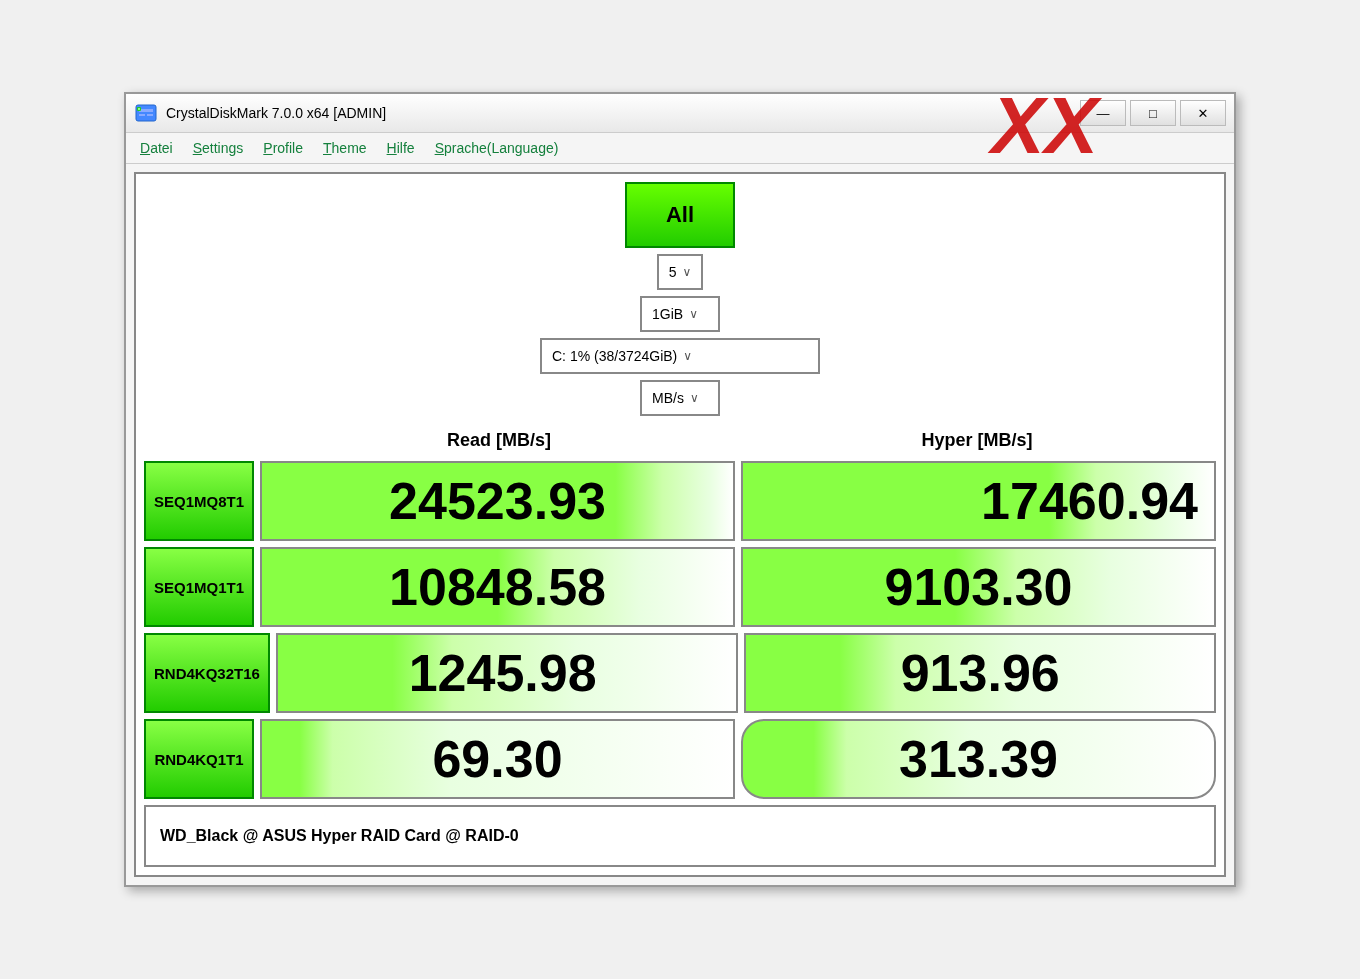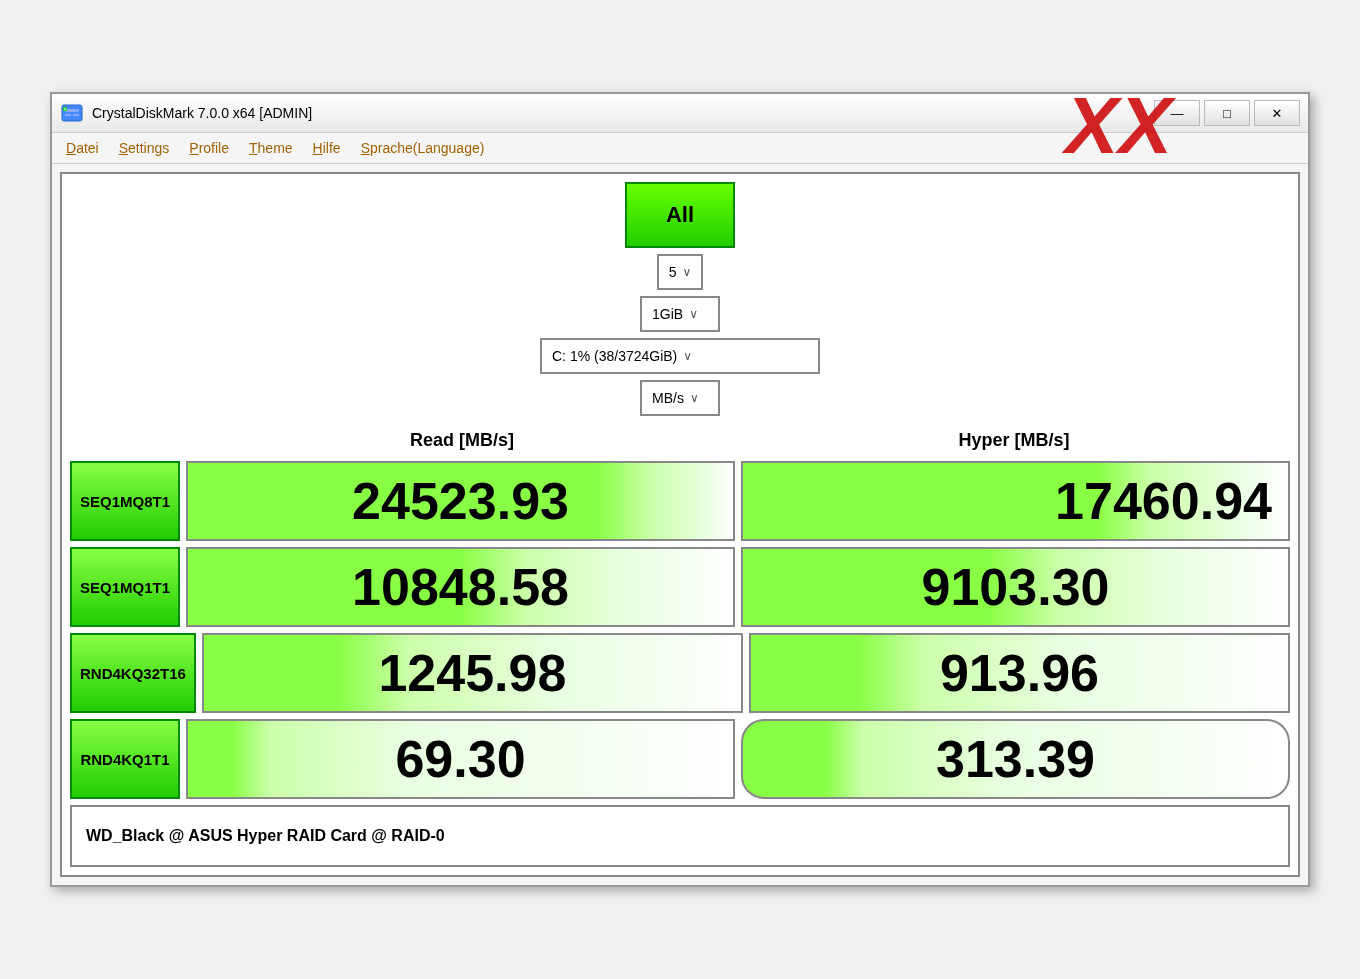--- a/index.html
+++ b/index.html
@@ -5,21 +5,21 @@
     * { margin: 0; padding: 0; box-sizing: border-box; }
     body {
       background: #f0f0f0;
       font-family: 'Segoe UI', Tahoma, Geneva, Verdana, sans-serif;
       display: flex;
       justify-content: center;
       align-items: center;
       min-height: 100vh;
     }
     .window {
-      width: 1260px;
+      width: 1112px;
       border: 2px solid #999;
       background: #f5f5f5;
       box-shadow: 4px 4px 10px rgba(0,0,0,0.3);
     }
     .title-bar {
       background: linear-gradient(to bottom, #ffffff, #e8e8e8);
       border-bottom: 1px solid #ccc;
       display: flex;
       align-items: center;
       padding: 6px 8px;
@@ -77,21 +77,21 @@
       background: #f5f5f5;
       border-bottom: 1px solid #ccc;
       display: flex;
       padding: 3px 4px;
       gap: 0;
     }
     .menu-item {
       padding: 4px 10px;
       font-size: 14px;
       cursor: pointer;
-      color: #a16207;
+      color: #15803d;
       text-decoration: none;
     }
     .menu-item u { text-decoration: underline; }
     .main-content {
       background: #ffffff;
       border: 2px solid #888;
       margin: 8px;
       padding: 8px;
     }
     .controls-row {
@@ -196,20 +196,21 @@
       justify-content: flex-end;
     }
     .value-cell.read-2 {
       background: linear-gradient(to right, #88ff44 0%, #88ff44 50%, #ccffaa 62%, #e8ffe0 80%, #ffffff 100%);
     }
     .value-cell.write-2 {
       background: linear-gradient(to right, #88ff44 0%, #88ff44 45%, #ccffaa 58%, #e8ffe0 78%, #ffffff 100%);
     }
     .value-cell.read-3 {
       background: linear-gradient(to right, #88ff44 0%, #88ff44 25%, #ccffaa 38%, #e8ffe0 65%, #ffffff 100%);
+      padding-left: 7px;
     }
     .value-cell.write-3 {
       background: linear-gradient(to right, #88ff44 0%, #88ff44 20%, #ccffaa 32%, #e8ffe0 58%, #ffffff 100%);
     }
     .value-cell.read-4 {
       background: linear-gradient(to right, #88ff44 0%, #88ff44 8%, #ccffaa 15%, #e8ffe0 40%, #ffffff 100%);
     }
     .value-cell.write-4 {
       background: linear-gradient(to right, #88ff44 0%, #88ff44 15%, #ccffaa 22%, #e8ffe0 48%, #ffffff 100%);
       border-radius: 23px;

